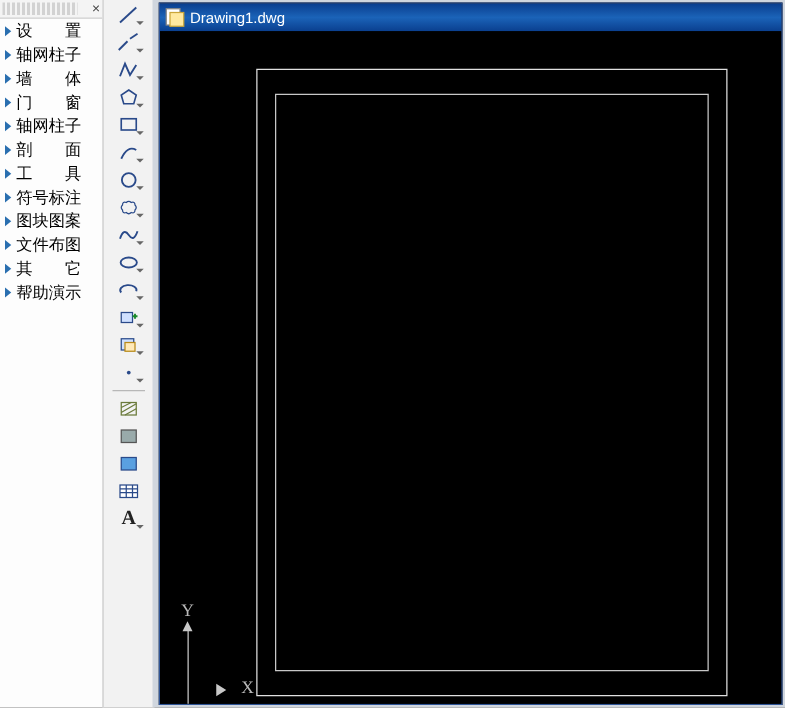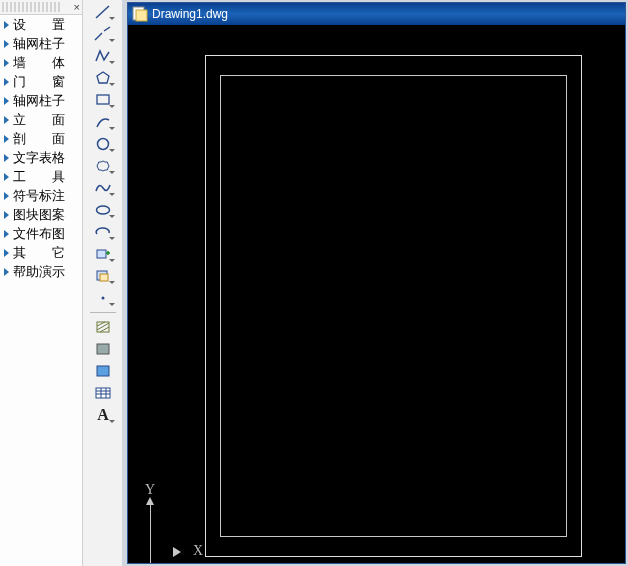--- a/index.html
+++ b/index.html
@@ -58,29 +58,21 @@
     <div class="sidebar-item">
         <div class="tri"></div>
         <span class="lbl">门　　窗</span>
       </div>
     <div class="sidebar-item">
         <div class="tri"></div>
         <span class="lbl">轴网柱子</span>
       </div>
     <div class="sidebar-item">
         <div class="tri"></div>
-        <span class="lbl">立　　面</span>
-      </div>
-    <div class="sidebar-item">
-        <div class="tri"></div>
         <span class="lbl">剖　　面</span>
-      </div>
-    <div class="sidebar-item">
-        <div class="tri"></div>
-        <span class="lbl">文字表格</span>
       </div>
     <div class="sidebar-item">
         <div class="tri"></div>
         <span class="lbl">工　　具</span>
       </div>
     <div class="sidebar-item">
         <div class="tri"></div>
         <span class="lbl">符号标注</span>
       </div>
     <div class="sidebar-item">

